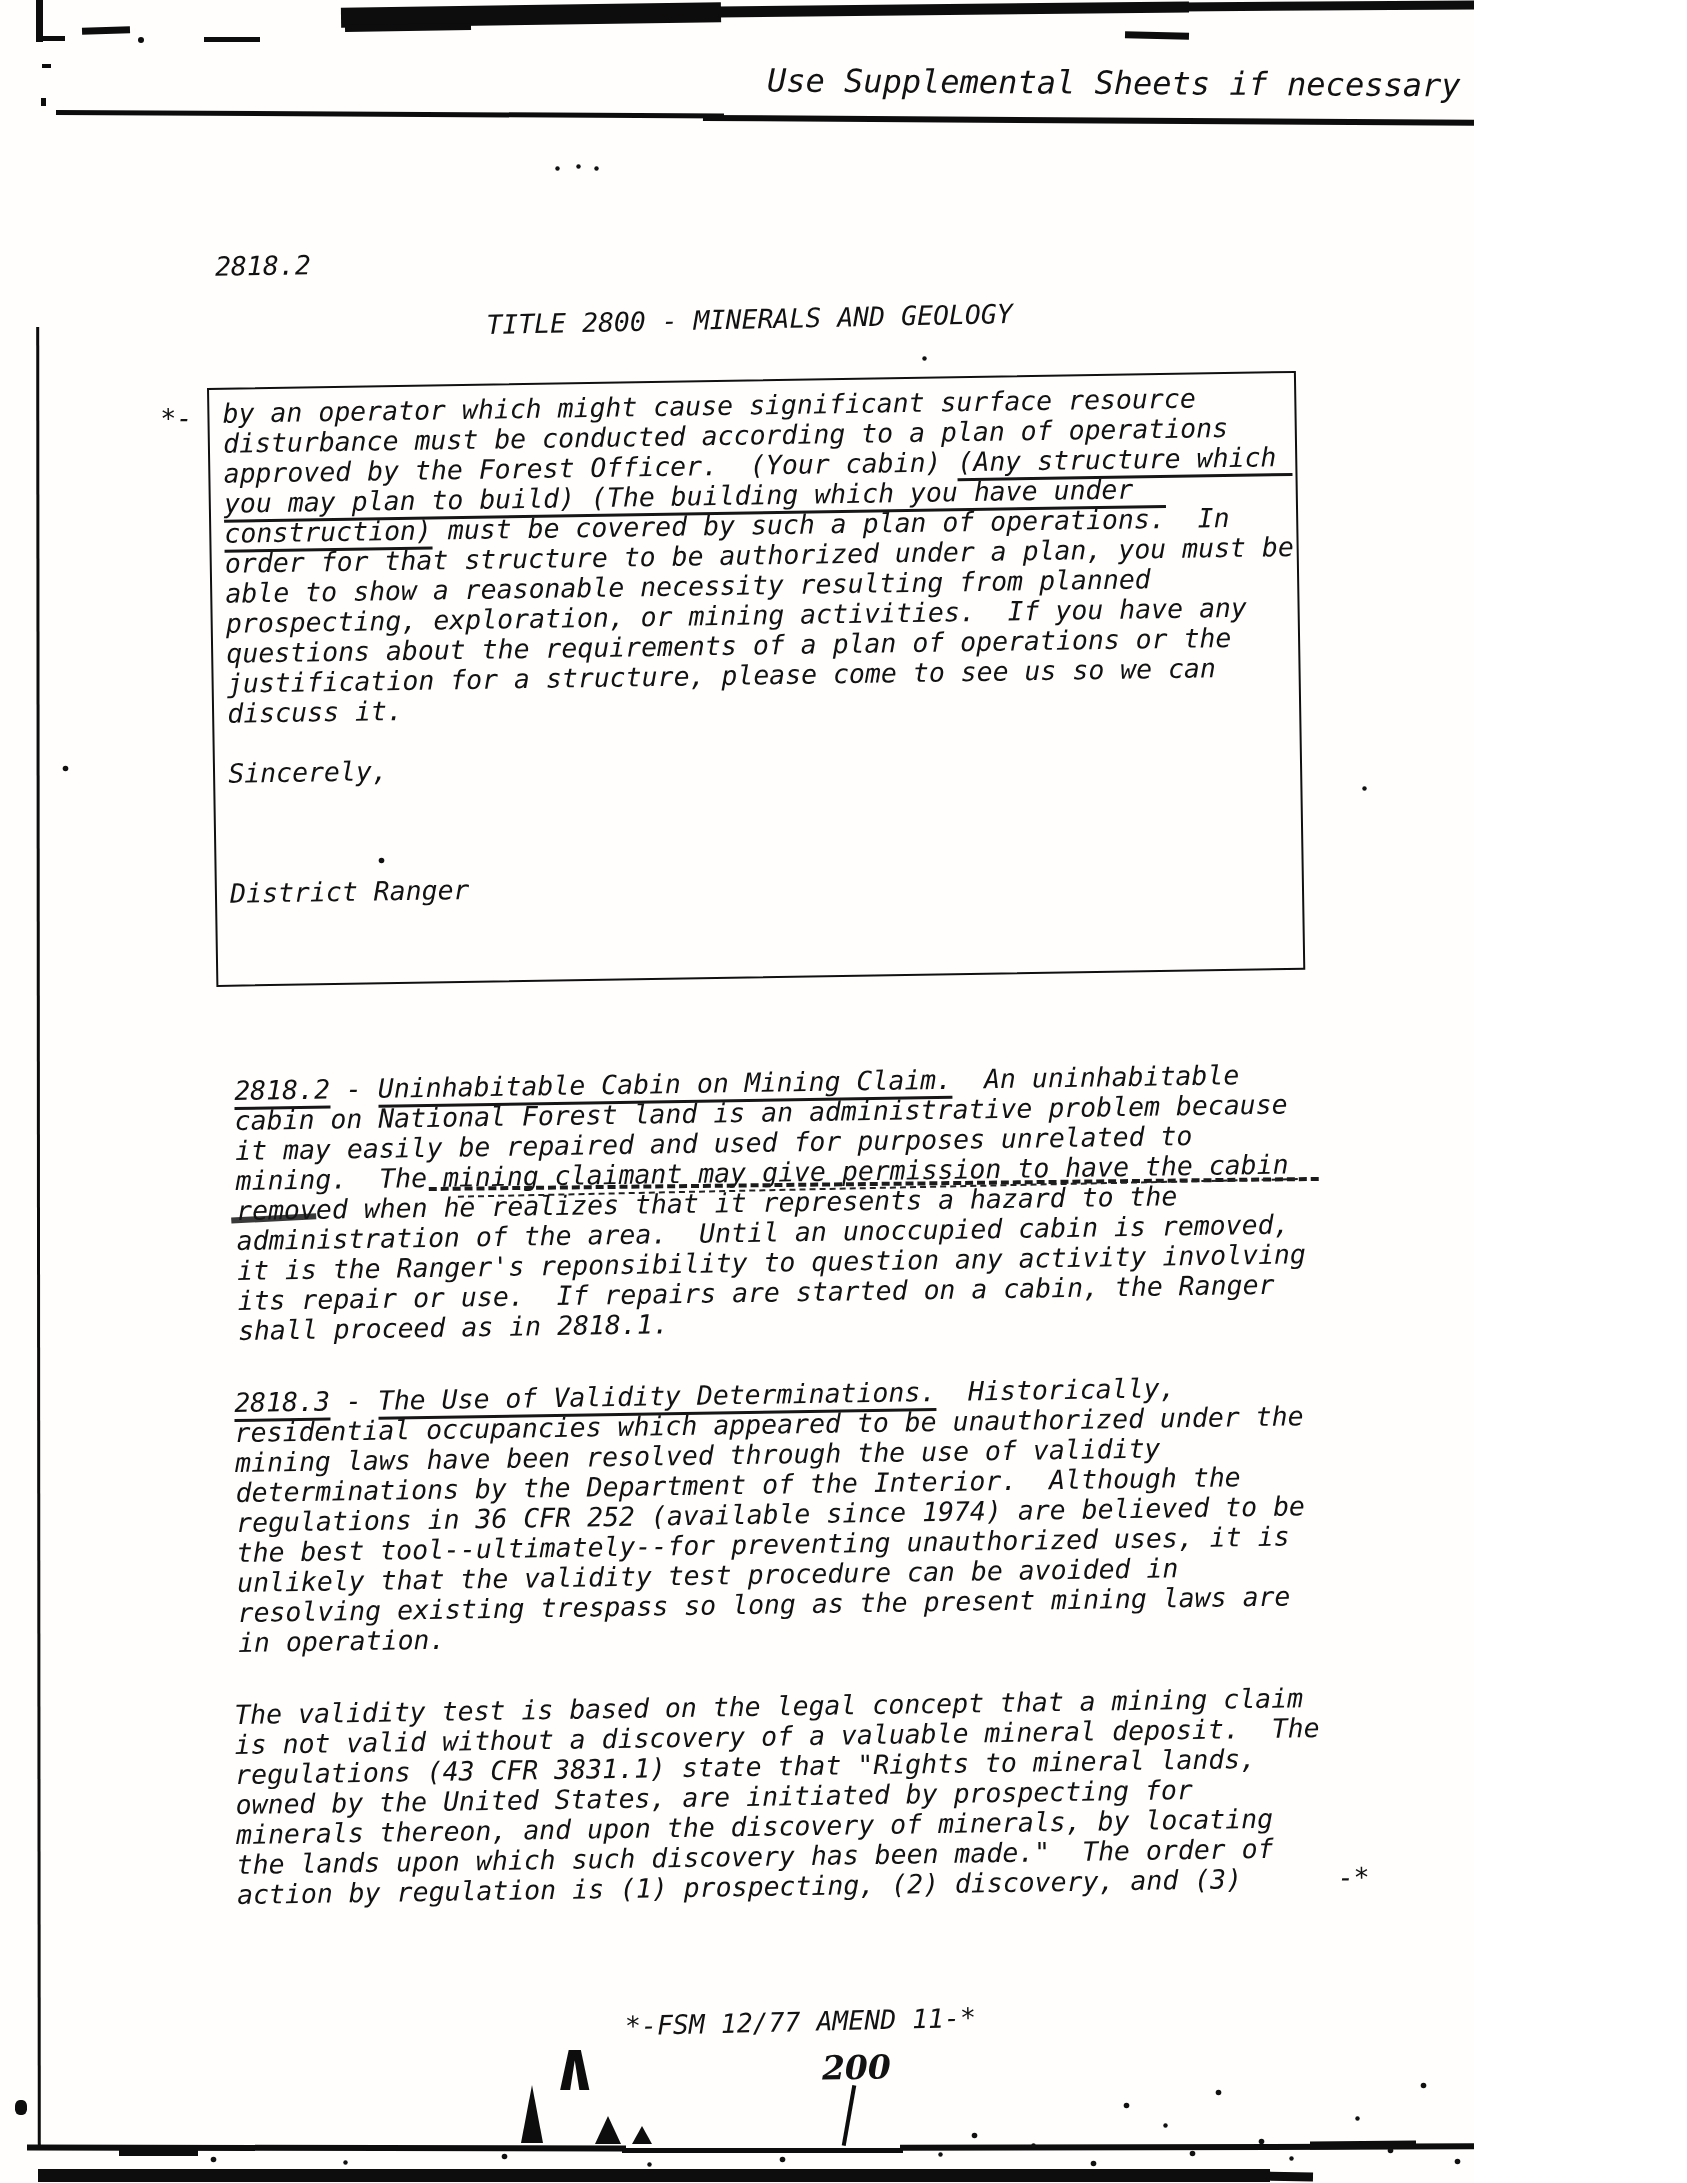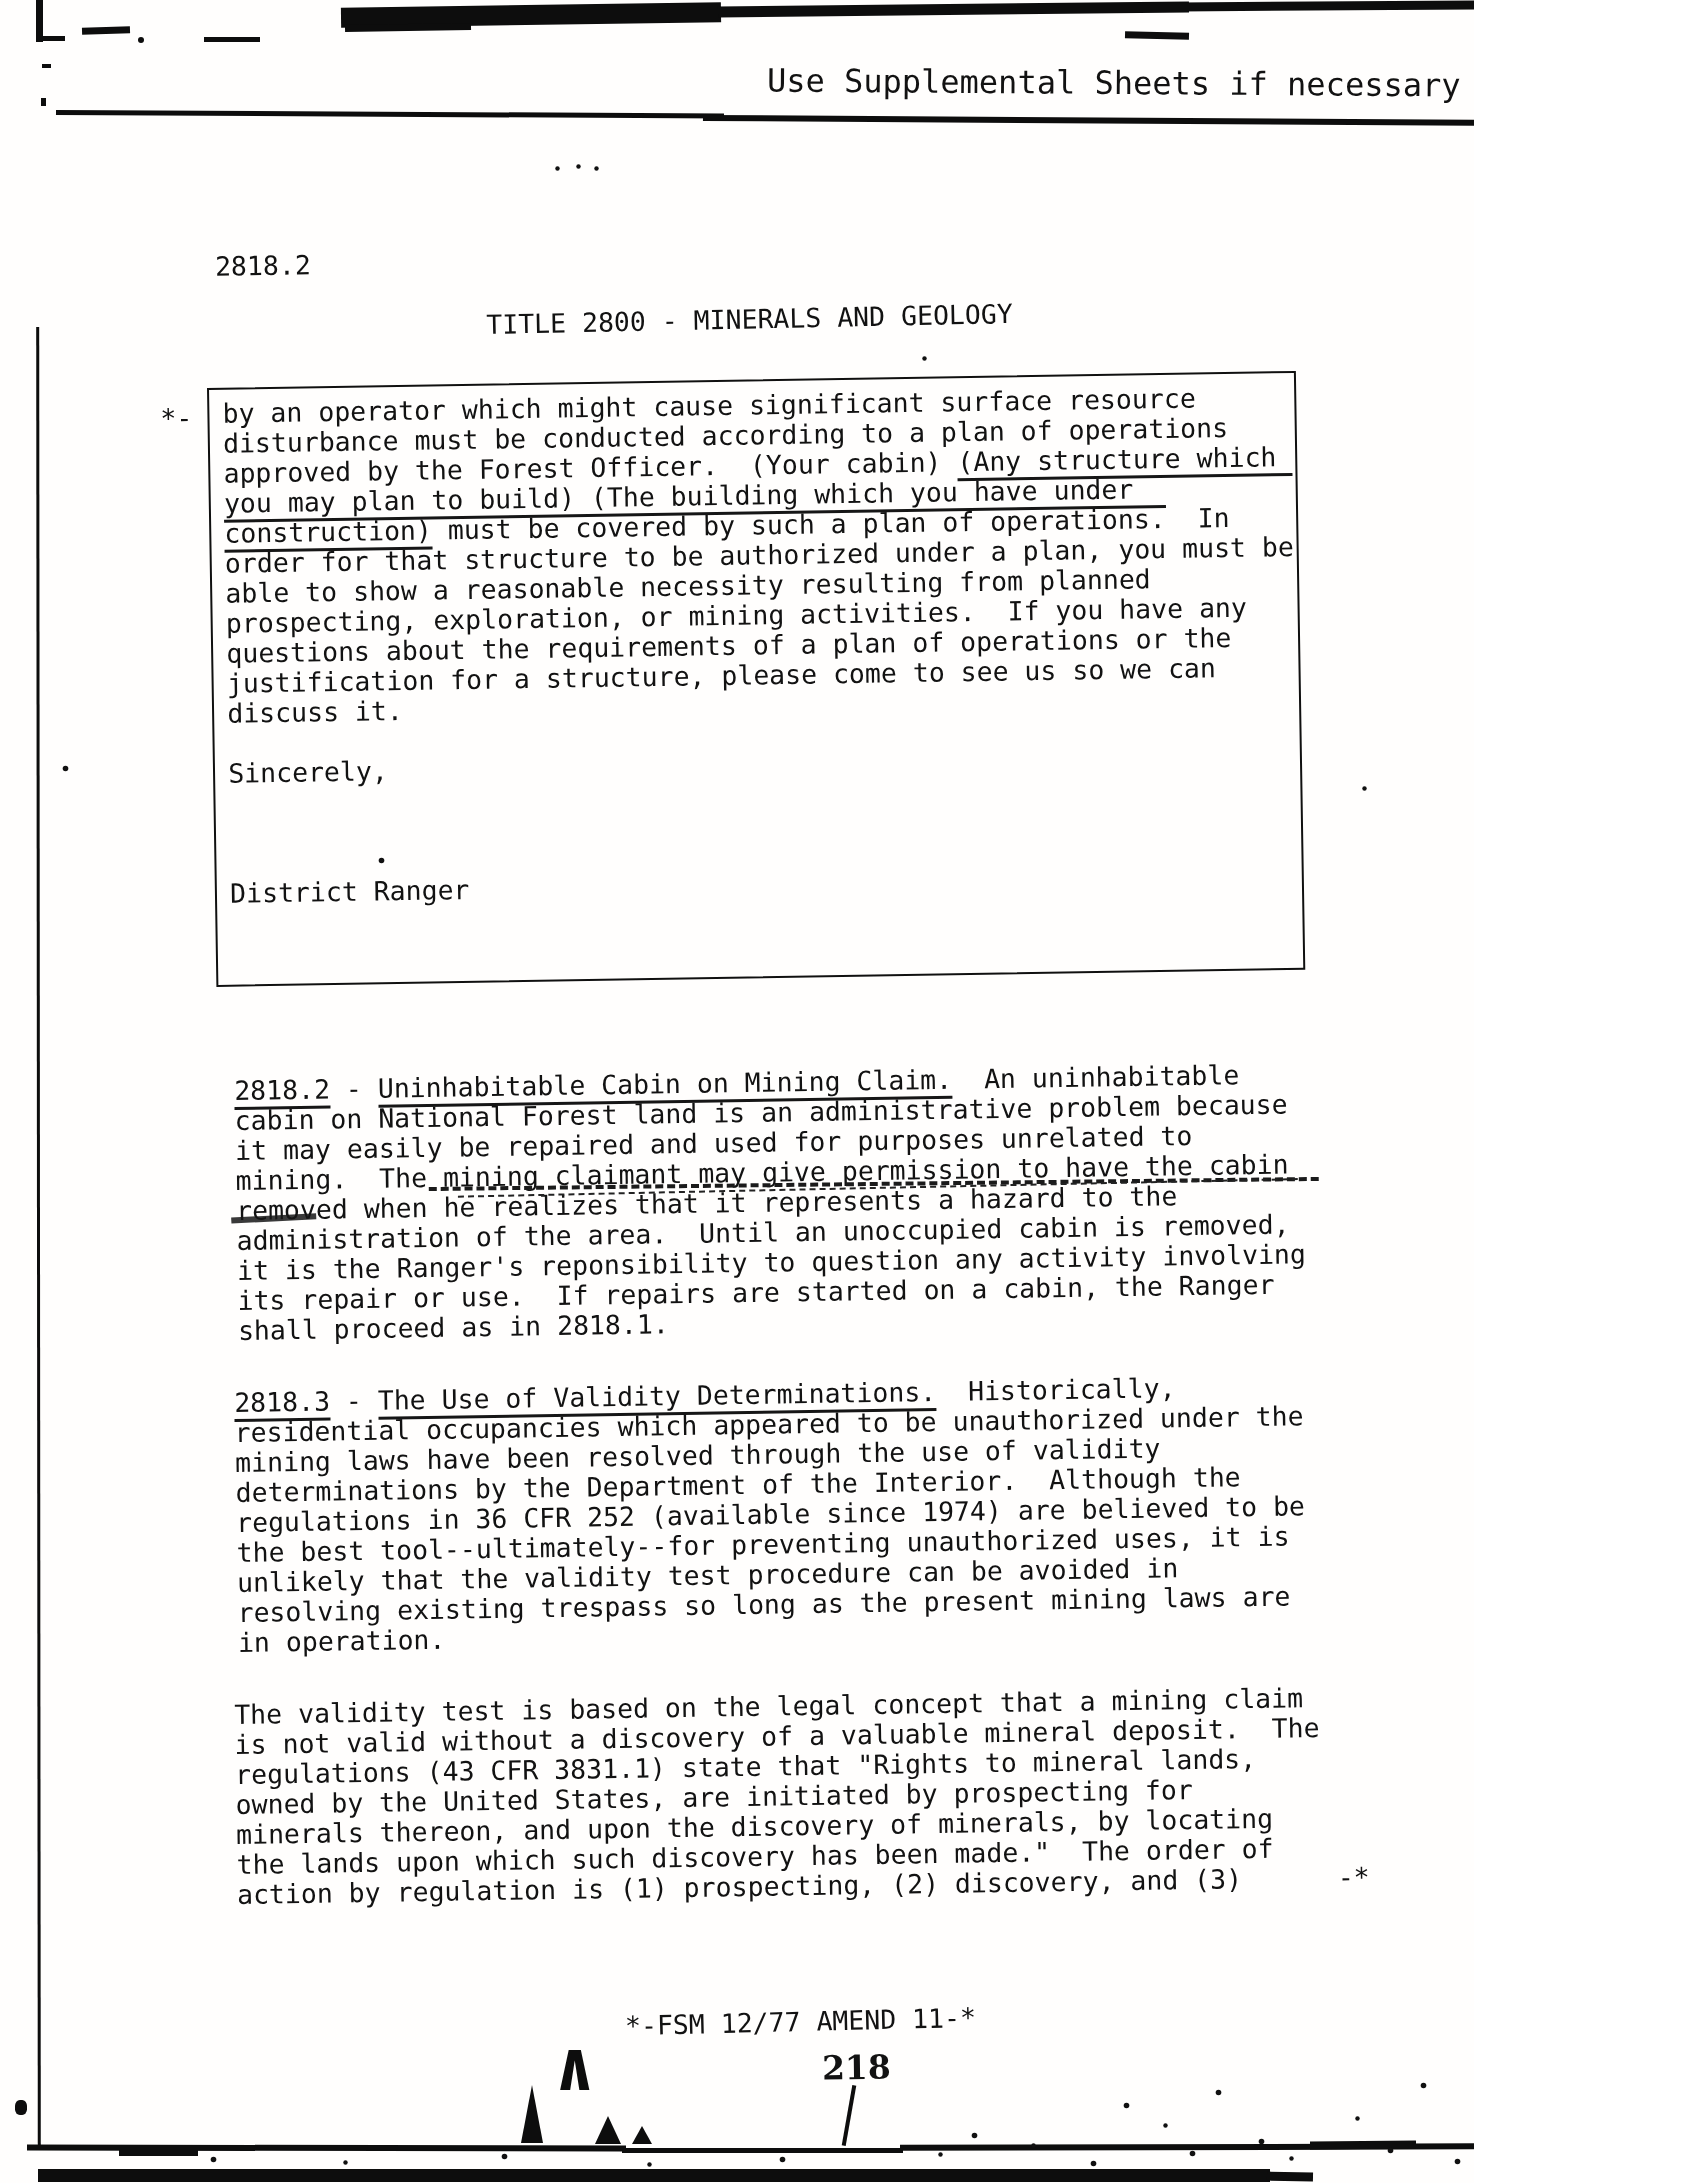--- a/index.html
+++ b/index.html
@@ -1,17 +1,17 @@
 <!DOCTYPE html>
 <html style="font-size:10.6px"><head>
 <meta charset="utf-8">
 <style>
   html,body{margin:0;padding:0;background:#ffffff;}
   .page{position:relative;width:1474px;height:2183px;background:#fffefd;overflow:hidden;
-        font-family:"DejaVu Sans Mono",monospace;color:#121212;}
+        font-family:"DejaVu Sans Mono",monospace;color:#121212;font-style:italic;}
   .blk{position:absolute;}
   .tline{height:30px;white-space:pre;font-size:26.5px;line-height:30px;}
   .tline span{white-space:pre;}
   .u{border-bottom:3.3px solid #161616;padding-bottom:0.7px;}
   .mono48{font-size:32px;line-height:34px;white-space:pre;}
   .mono40{font-size:26.5px;line-height:30px;white-space:pre;}
   .serifbold{font-family:"DejaVu Serif",serif;font-weight:bold;font-size:33px;}
   
   #letterbox{left:207px;top:388px;width:1089px;height:599px;box-sizing:border-box;
              border:2.6px solid #101010;padding:9.3px 0 0 13.2px;transform:rotate(-0.9deg);transform-origin:0 0;}
@@ -115,21 +115,21 @@
         <div class="tline"><span>is not valid without a discovery of a valuable mineral deposit.  The</span></div>
         <div class="tline"><span>regulations (43 CFR 3831.1) state that "Rights to mineral lands,</span></div>
         <div class="tline"><span>owned by the United States, are initiated by prospecting for</span></div>
         <div class="tline"><span>minerals thereon, and upon the discovery of minerals, by locating</span></div>
         <div class="tline"><span>the lands upon which such discovery has been made."  The order of</span></div>
         <div class="tline"><span>action by regulation is (1) prospecting, (2) discovery, and (3)</span><span>      -*</span></div>
       </div>
   </div>
 
   <div class="blk mono40" style="left:625px;top:2007px;transform:rotate(-1.4deg);">*-FSM 12/77 AMEND 11-*</div>
-  <div class="blk serifbold" style="left:822px;top:2048px;transform:rotate(-0.8deg);">218</div>
+  <div class="blk serifbold" style="left:822px;top:2048px;transform:rotate(-0.8deg);">200</div>
 
   <div class="art" style="left:36px;top:0;width:6.6px;height:42px;"></div>
   <div class="art" style="left:42px;top:36px;width:22.5px;height:4.6px;"></div>
   <div class="art" style="left:82px;top:26.5px;width:48px;height:6.6px;transform:rotate(-2deg);"></div>
   <div class="art" style="left:138px;top:37px;width:6px;height:6px;border-radius:50%;"></div>
   <div class="art" style="left:42px;top:64px;width:9.3px;height:4px;"></div>
   <div class="art" style="left:41px;top:98px;width:4.6px;height:8px;"></div>
   <div class="art" style="left:204px;top:37px;width:56px;height:4.6px;"></div>
 
   <div class="art" style="left:56px;top:110px;width:668px;height:5.3px;transform:rotate(0.3deg);transform-origin:0 0;"></div>

